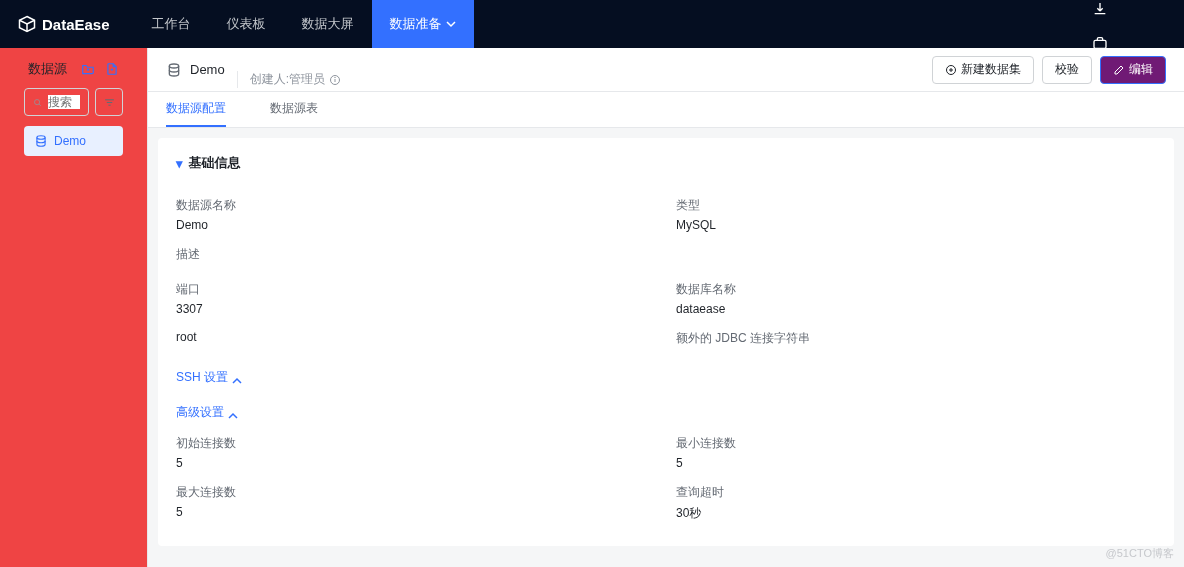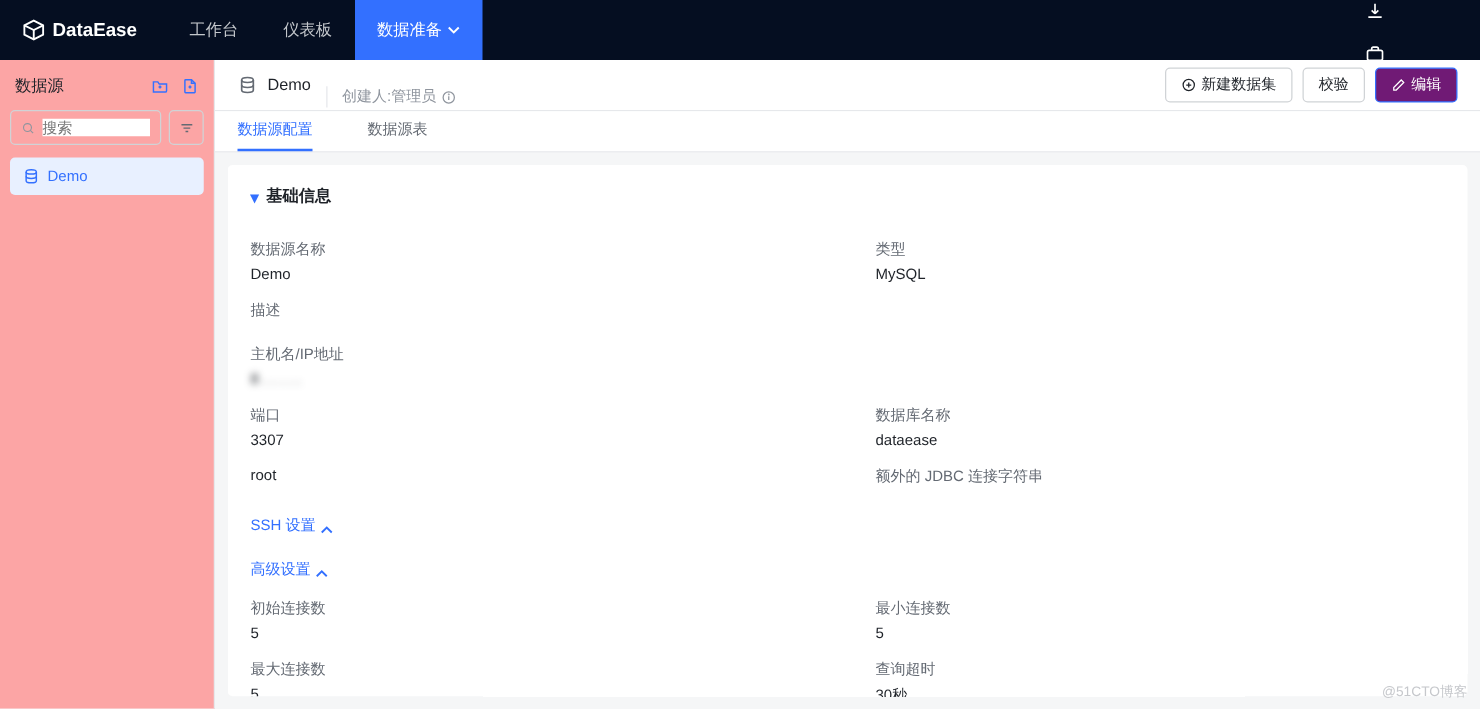--- a/index.html
+++ b/index.html
@@ -14,21 +14,21 @@
 .nav-item.active { background:#3370ff; color:#fff;text-align:right; }
 .nav-right { margin-left:auto; display:flex; gap:14px;flex-direction:column; }
 .nav-icon { width:20px; height:20px; display:flex; align-items:center; justify-content:center; color:#fff; cursor:pointer; }
 .bubble { width:22px; height:22px; border-radius:50%; display:flex; align-items:center; justify-content:center; }
 .bubble.red{background:#f54a45;} .bubble.purple{background:#7b61ff;}
 .user { display:flex; align-items:center; gap:6px; font-size:12px; cursor:pointer;}
 .avatar{width:20px;height:20px;border-radius:50%;background:#3370ff;display:flex;align-items:center;justify-content:center;color:#fff;font-size:11px;}
 
 
 .main { display:flex; height:calc(567px - 48px); }
-.sidebar { width:172px; background:#fca5a5; border-right:1px solid #e6e8eb; padding:12px 8px; }
+.sidebar { width:148px; background:#ef4444; border-right:1px solid #e6e8eb; padding:12px 24px; }
 .side-head { display:flex; align-items:center; justify-content:space-between; margin-bottom:10px; padding:0 4px;}
 .side-head-title{font-size:13px;font-weight:500;}
 .side-icons{display:flex;gap:10px;color:#3370ff;}
 .search-row{display:flex;gap:6px;margin-bottom:10px;justify-content:flex-end;}
 .search{flex:1;border:1px solid #d0d3d6;border-radius:4px;height:28px;display:flex;align-items:center;padding:0 8px;gap:6px;color:#8f959e;}
 .search input{border:none;outline:none;font-size:12px;width:100%;}
 .filter-btn{width:28px;height:28px;border:1px solid #d0d3d6;border-radius:4px;display:flex;align-items:center;justify-content:center;cursor:pointer;color:#646a73;}
 .tree-item{height:30px;display:flex;align-items:center;gap:6px;padding:0 10px;border-radius:4px;background:#e8f0ff;color:#3370ff;cursor:pointer;}
 
 .content { flex:1; display:flex; flex-direction:column; background:#f5f6f7; }
@@ -65,20 +65,23 @@
         <line x1="12" y1="12" x2="12" y2="22"></line>
       </svg>
     <span>DataEase</span>
   </div>
   <div class="nav-items">
     <div class="nav-item">
         <span>工作台</span>
       </div>
     <div class="nav-item">
         <span>仪表板</span>
+      </div>
+    <div class="nav-item">
+        <span>数据大屏</span>
       </div>
     <div class="nav-item active">
         <span>数据准备</span>
         <svg width="10" height="10" viewBox="0 0 10 10">
           <path d="M1 3l4 4 4-4" stroke="#fff" stroke-width="1.5" fill="none"></path>
         </svg>
       </div>
   </div>
   <div class="nav-right">
     <div class="bubble red nav-icon">
@@ -236,24 +239,20 @@
         <div>
             <div class="field-label">类型</div>
             <div class="field-value">MySQL</div>
           </div>
 
         <div style="grid-column:1/3">
             <div class="field-label">描述</div>
             <div class="field-value"></div>
           </div>
 
-        <div style="grid-column:1/3">
-            <div class="field-label">主机名/IP地址</div>
-            <div class="field-value"><span class="blurred">8 . . . . .</span></div>
-          </div>
 
         <div>
             <div class="field-label">端口</div>
             <div class="field-value">3307</div>
           </div>
         <div>
             <div class="field-label">数据库名称</div>
             <div class="field-value">dataease</div>
           </div>
 

